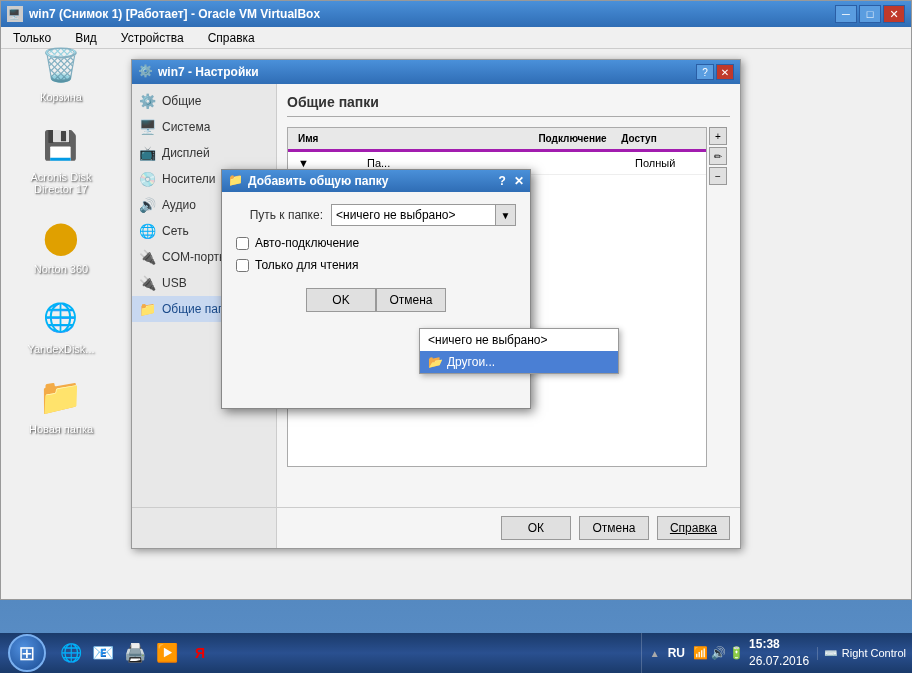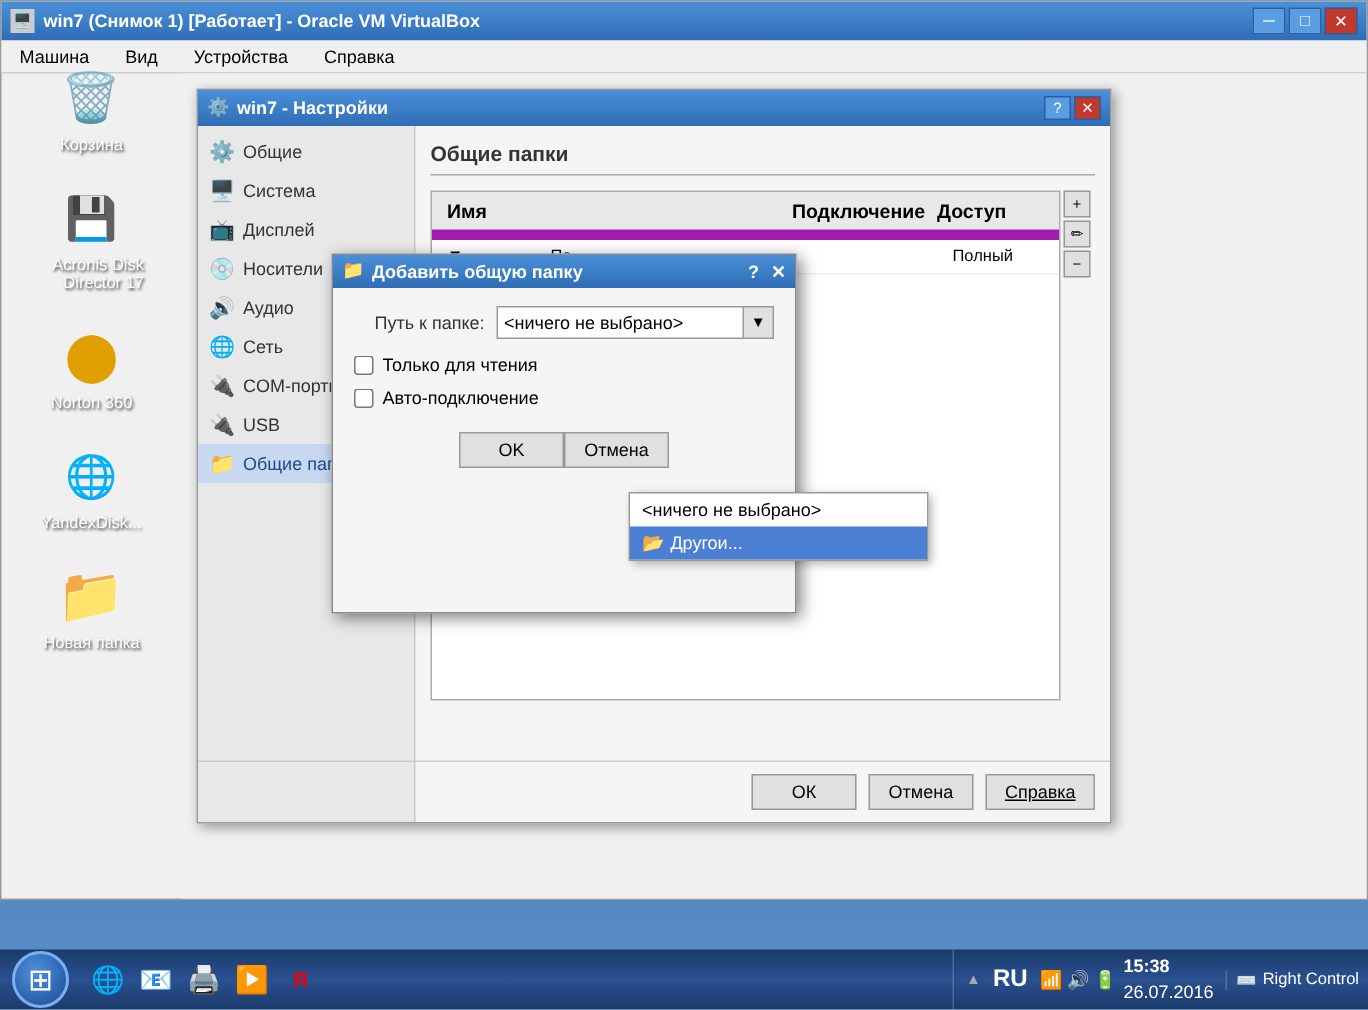--- a/index.html
+++ b/index.html
@@ -111,21 +111,21 @@
       width: 48px;
       height: 48px;
       display: flex;
       align-items: center;
       justify-content: center;
       font-size: 32px;
     }
     .icon-label {
       color: white;
       font-size: 11px;
-      text-align: right;
+      text-align: center;
       text-shadow: 1px 1px 2px rgba(0,0,0,0.8);
       margin-top: 2px;
       max-width: 70px;
     }
 
     
     .main-content {
       position: absolute;
       top: 48px;
       left: 120px;
@@ -225,22 +225,22 @@
 
     .shared-folders-area {
       border: 1px solid #aaa;
       background: white;
       height: 340px;
       position: relative;
     }
     .sf-header {
       display: flex;
       background: #e8e8e8;
-      border-bottom: 7px solid #a21caf;
-      font-size: 13px;
+      border-bottom: 3px solid #a21caf;
+      font-size: 10px;
       font-weight: bold;
       padding: 3px 6px;
     }
     .sf-col {
       flex: 1;
       padding: 2px 4px;
     }
 
     .sf-row {
       display: flex;
@@ -487,21 +487,21 @@
     .tray-time {
       text-align: left;
       line-height: 1.4;
     }
     .tray-time-top { font-size: 12px; font-weight: bold; }
     .tray-time-bottom { font-size: 12px; }
 
     .tray-lang {
       padding: 2px 4px;
       color: white;
-      font-size: 16px;
+      font-size: 12px;
       font-weight: bold;
     }
 
     .right-control {
       display: flex;
       align-items: center;
       gap: 4px;
       padding: 0 6px;
       border-left: 1px solid rgba(255,255,255,0.2);
       color: white;
@@ -518,21 +518,21 @@
       <div class="title-bar-icon">🖥️</div>
       <div class="title-bar-text">win7 (Снимок 1) [Работает] - Oracle VM VirtualBox</div>
       <div class="title-bar-buttons">
         <div class="tb-btn">─</div>
         <div class="tb-btn">□</div>
         <div class="tb-btn close">✕</div>
       </div>
     </div>
 
     <div class="menu-bar">
-      <span class="menu-item">Машина</span>
+      <span class="menu-item">Только</span>
       <span class="menu-item">Вид</span>
       <span class="menu-item">Устройства</span>
       <span class="menu-item">Справка</span>
     </div>
 
     <div class="desktop-area">
       <div class="desktop-icon">
         <div class="icon-img">🗑️</div>
         <div class="icon-label">Корзина</div>
       </div>
@@ -665,26 +665,26 @@
               <span>&lt;ничего не выбрано&gt;</span>
             </div>
             <div class="dropdown-item selected">
               <span>📂</span>
               <span>Другои...</span>
             </div>
           </div>
 
 
           <div class="checkbox-row">
+            <input type="checkbox" id="cb2" style="">
+            <label for="cb2">Авто-подключение</label>
+          </div>
+          <div class="checkbox-row">
             <input type="checkbox" id="cb1" style="">
             <label for="cb1">Только для чтения</label>
-          </div>
-          <div class="checkbox-row">
-            <input type="checkbox" id="cb2" style="">
-            <label for="cb2">Авто-подключение</label>
           </div>
 
           <div class="add-folder-bottom">
             <div class="dialog-btn">OK</div>
             <div class="dialog-btn">Отмена</div>
           </div>
         </div>
       </div>
 
     </div>

